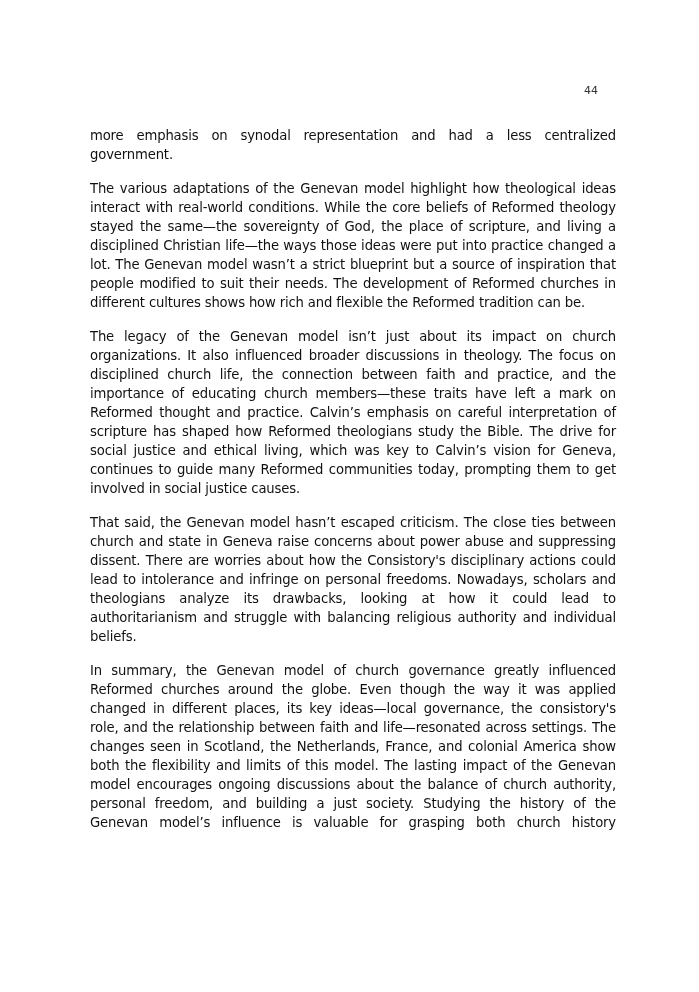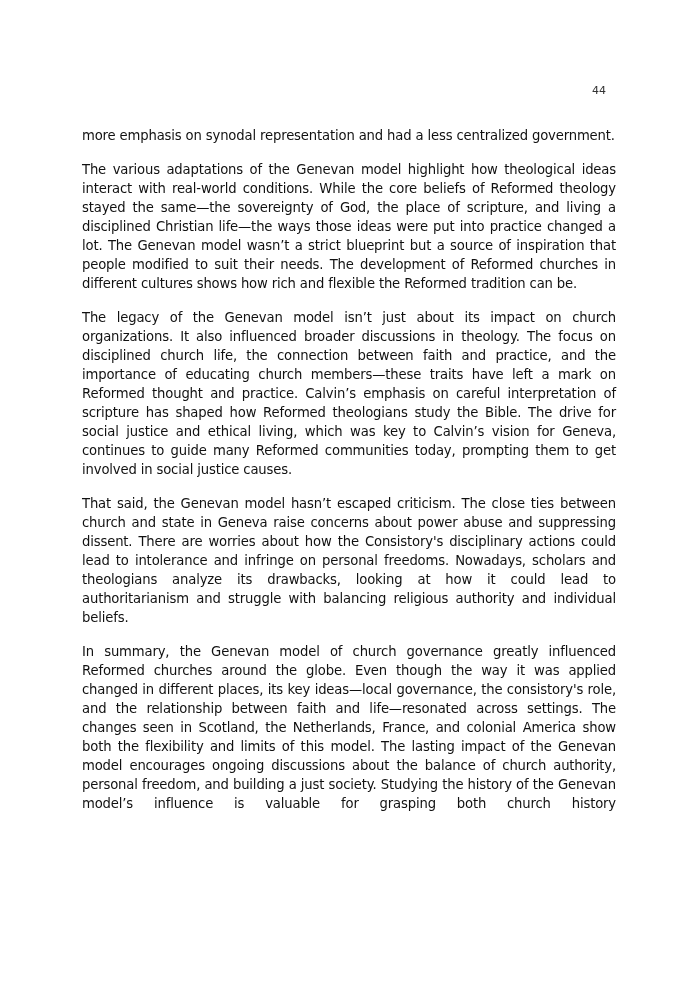--- a/index.html
+++ b/index.html
@@ -1,27 +1,27 @@
 <!DOCTYPE html>
 <html><head>
 <meta charset="utf-8">
 <style>
   html, body { margin: 0; padding: 0; background: #ffffff; }
   body { width: 699px; height: 992px; position: relative; overflow: hidden; }
   .page-number {
-    position: absolute; top: 84px; right: 93px;
+    position: absolute; top: 84px; right: 101px;
     font-family: "DejaVu Sans", sans-serif; font-size: 11px; color: #333;
   }
   .body-text {
     position: absolute; left: 82px; top: 126px; width: 534px;
     font-family: "DejaVu Sans", sans-serif; font-size: 13.2px;
     line-height: 19px; color: #111;
     letter-spacing: -0.15px;
   }
-  .body-text p { margin: 0 0 15px 0; text-align: justify; }
+  .body-text p { margin: 0 0 15px 8px; text-align: justify; }
 </style>
 </head>
 <body>
 
 <div class="page-number">44</div>
 
 <div class="body-text">
   <p>more emphasis on synodal representation and had a less centralized government.</p>
   <p>The various adaptations of the Genevan model highlight how theological ideas interact with real-world conditions. While the core beliefs of Reformed theology stayed the same—the sovereignty of God, the place of scripture, and living a disciplined Christian life—the ways those ideas were put into practice changed a lot. The Genevan model wasn’t a strict blueprint but a source of inspiration that people modified to suit their needs. The development of Reformed churches in different cultures shows how rich and flexible the Reformed tradition can be.</p>
   <p>The legacy of the Genevan model isn’t just about its impact on church organizations. It also influenced broader discussions in theology. The focus on disciplined church life, the connection between faith and practice, and the importance of educating church members—these traits have left a mark on Reformed thought and practice. Calvin’s emphasis on careful interpretation of scripture has shaped how Reformed theologians study the Bible. The drive for social justice and ethical living, which was key to Calvin’s vision for Geneva, continues to guide many Reformed communities today, prompting them to get involved in social justice causes.</p>

